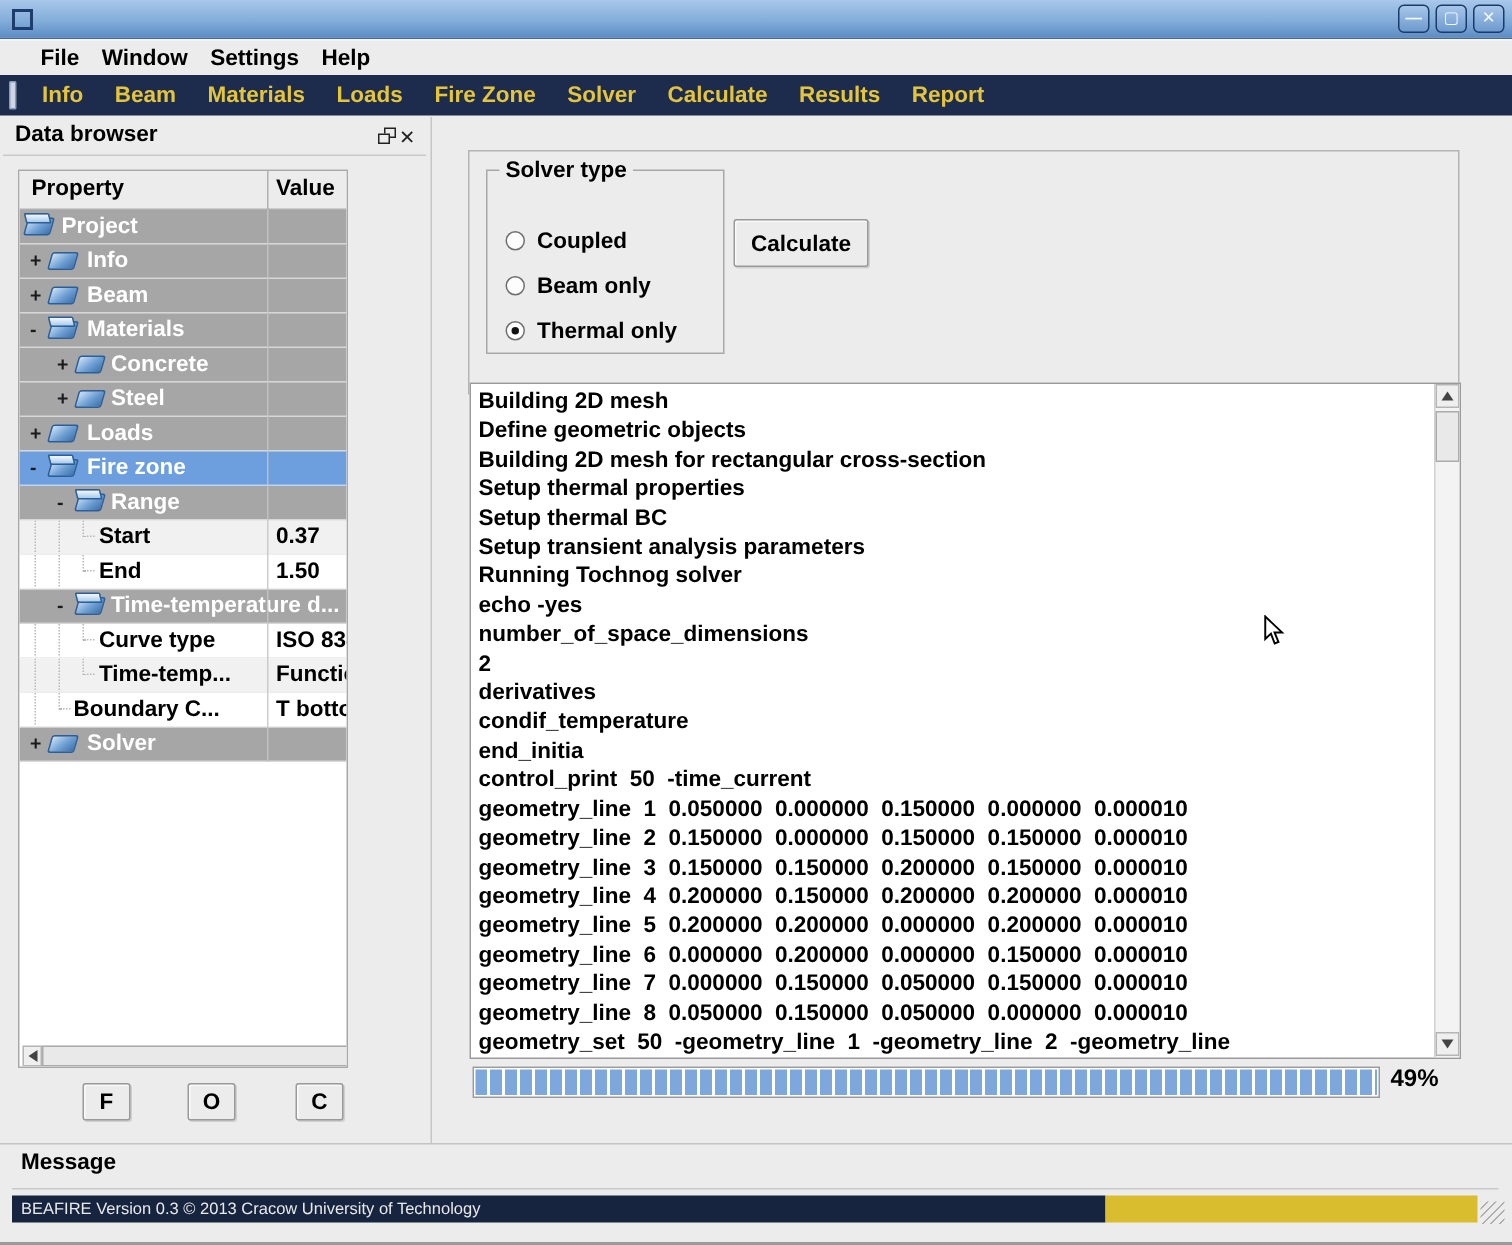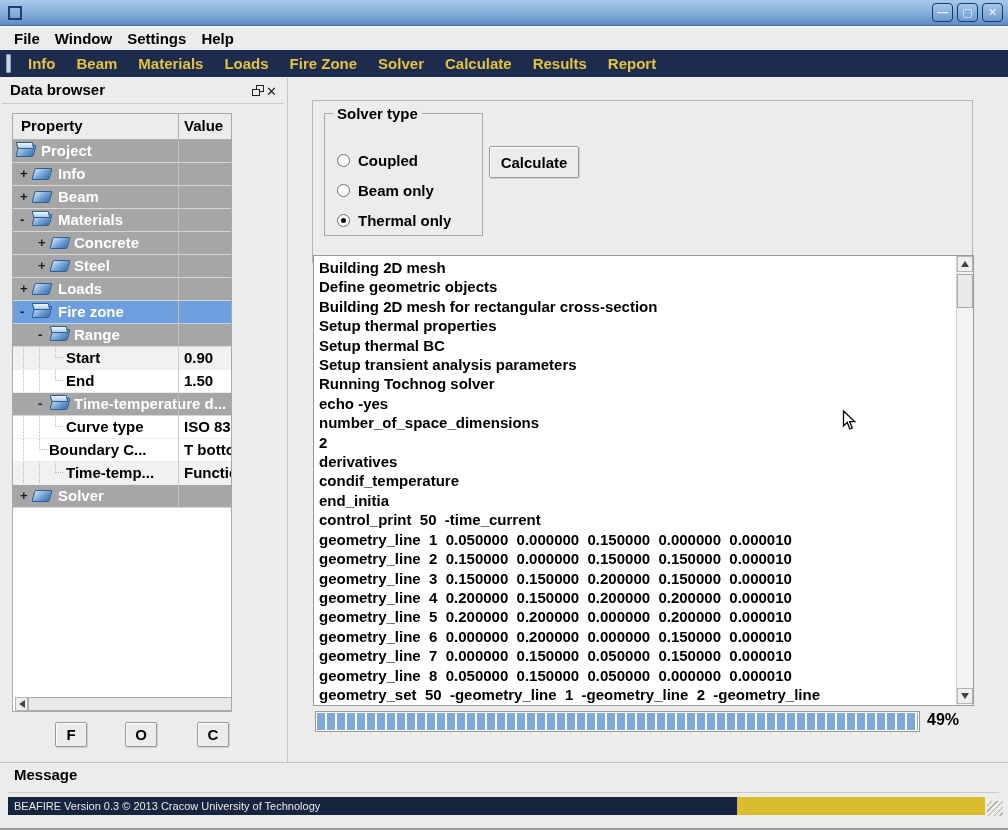--- a/index.html
+++ b/index.html
@@ -18,21 +18,21 @@
   .win-menu-icon{position:absolute;left:8px;top:6px;width:14px;height:14px;
     border:2px solid #1e3c6e;background:transparent;}
   .title-text{flex:1;text-align:center;color:#fff;font-size:14px;
     text-shadow:0 1px 2px rgba(20,40,80,.5);}
   .controls{position:absolute;right:5px;top:3px;display:flex;gap:4px;}
   .ctrl-btn{width:21px;height:19px;border:1px solid #1c3a68;border-radius:4px;
     background:linear-gradient(#a7c6ea,#6d9ace);color:#f2f7fd;font-size:11px;
     display:flex;align-items:center;justify-content:center;line-height:1;}
   
   .menubar{position:absolute;left:0;top:26px;width:1008px;height:24px;background:#ececec;
-    display:flex;align-items:center;gap:15px;padding-left:14px;border-top:1px solid #f8f8f8;}
+    display:flex;align-items:center;gap:15px;padding-left:27px;border-top:1px solid #f8f8f8;}
   .menu-item{color:#000;}
   
   .toolbar{position:absolute;left:0;top:50px;width:1008px;height:27px;background:#1d2b4c;
     display:flex;align-items:center;}
   .tb-handle{width:5px;height:19px;margin-left:6px;background:#cdd6e4;
     border:1px solid #8b99b5;border-radius:1px;}
   .tb-items{display:flex;gap:21px;margin-left:17px;}
   .tb-item{color:#e3c43c;}
   
   .dock-title{position:absolute;left:10px;top:81px;font-size:15px;}
@@ -208,53 +208,53 @@
         <div class="tree-row category">
           <span class="expander" style="left: 25px;">-</span>
           <span class="tree-icon open" style="left: 38px;"></span>
           <span class="tree-label" style="left: 61px;">Range</span>
         </div>
         <div class="tree-row leaf alt">
           <span class="guide" style="left: 10px;"></span>
           <span class="guide" style="left: 26px;"></span>
           <span class="connector" style="left: 42px;"></span>
           <span class="tree-label" style="left: 53px;">Start</span>
-          <span class="tree-value">0.90</span>
+          <span class="tree-value">0.37</span>
         </div>
         <div class="tree-row leaf">
           <span class="guide" style="left: 10px;"></span>
           <span class="guide" style="left: 26px;"></span>
           <span class="connector" style="left: 42px;"></span>
           <span class="tree-label" style="left: 53px;">End</span>
           <span class="tree-value">1.50</span>
         </div>
         <div class="tree-row category">
           <span class="expander" style="left: 25px;">-</span>
           <span class="tree-icon open" style="left: 38px;"></span>
           <span class="tree-label" style="left: 61px;">Time-temperature d...</span>
         </div>
         <div class="tree-row leaf">
           <span class="guide" style="left: 10px;"></span>
           <span class="guide" style="left: 26px;"></span>
           <span class="connector" style="left: 42px;"></span>
           <span class="tree-label" style="left: 53px;">Curve type</span>
           <span class="tree-value">ISO 834</span>
         </div>
-        <div class="tree-row leaf">
-          <span class="guide" style="left: 10px;"></span>
-          <span class="connector" style="left: 26px;"></span>
-          <span class="tree-label" style="left: 36px;">Boundary C...</span>
-          <span class="tree-value">T botto...</span>
-        </div>
         <div class="tree-row leaf alt">
           <span class="guide" style="left: 10px;"></span>
           <span class="guide" style="left: 26px;"></span>
           <span class="connector" style="left: 42px;"></span>
           <span class="tree-label" style="left: 53px;">Time-temp...</span>
           <span class="tree-value">Function...</span>
+        </div>
+        <div class="tree-row leaf">
+          <span class="guide" style="left: 10px;"></span>
+          <span class="connector" style="left: 26px;"></span>
+          <span class="tree-label" style="left: 36px;">Boundary C...</span>
+          <span class="tree-value">T botto...</span>
         </div>
         <div class="tree-row category">
           <span class="expander" style="left: 7px;">+</span>
           <span class="tree-icon " style="left: 20px;"></span>
           <span class="tree-label" style="left: 45px;">Solver</span>
         </div>
       </div>
     <div class="col-div"></div>
 
     <div class="sb-btn" style="left:248px;top:450px;width:15px;height:14px;">

